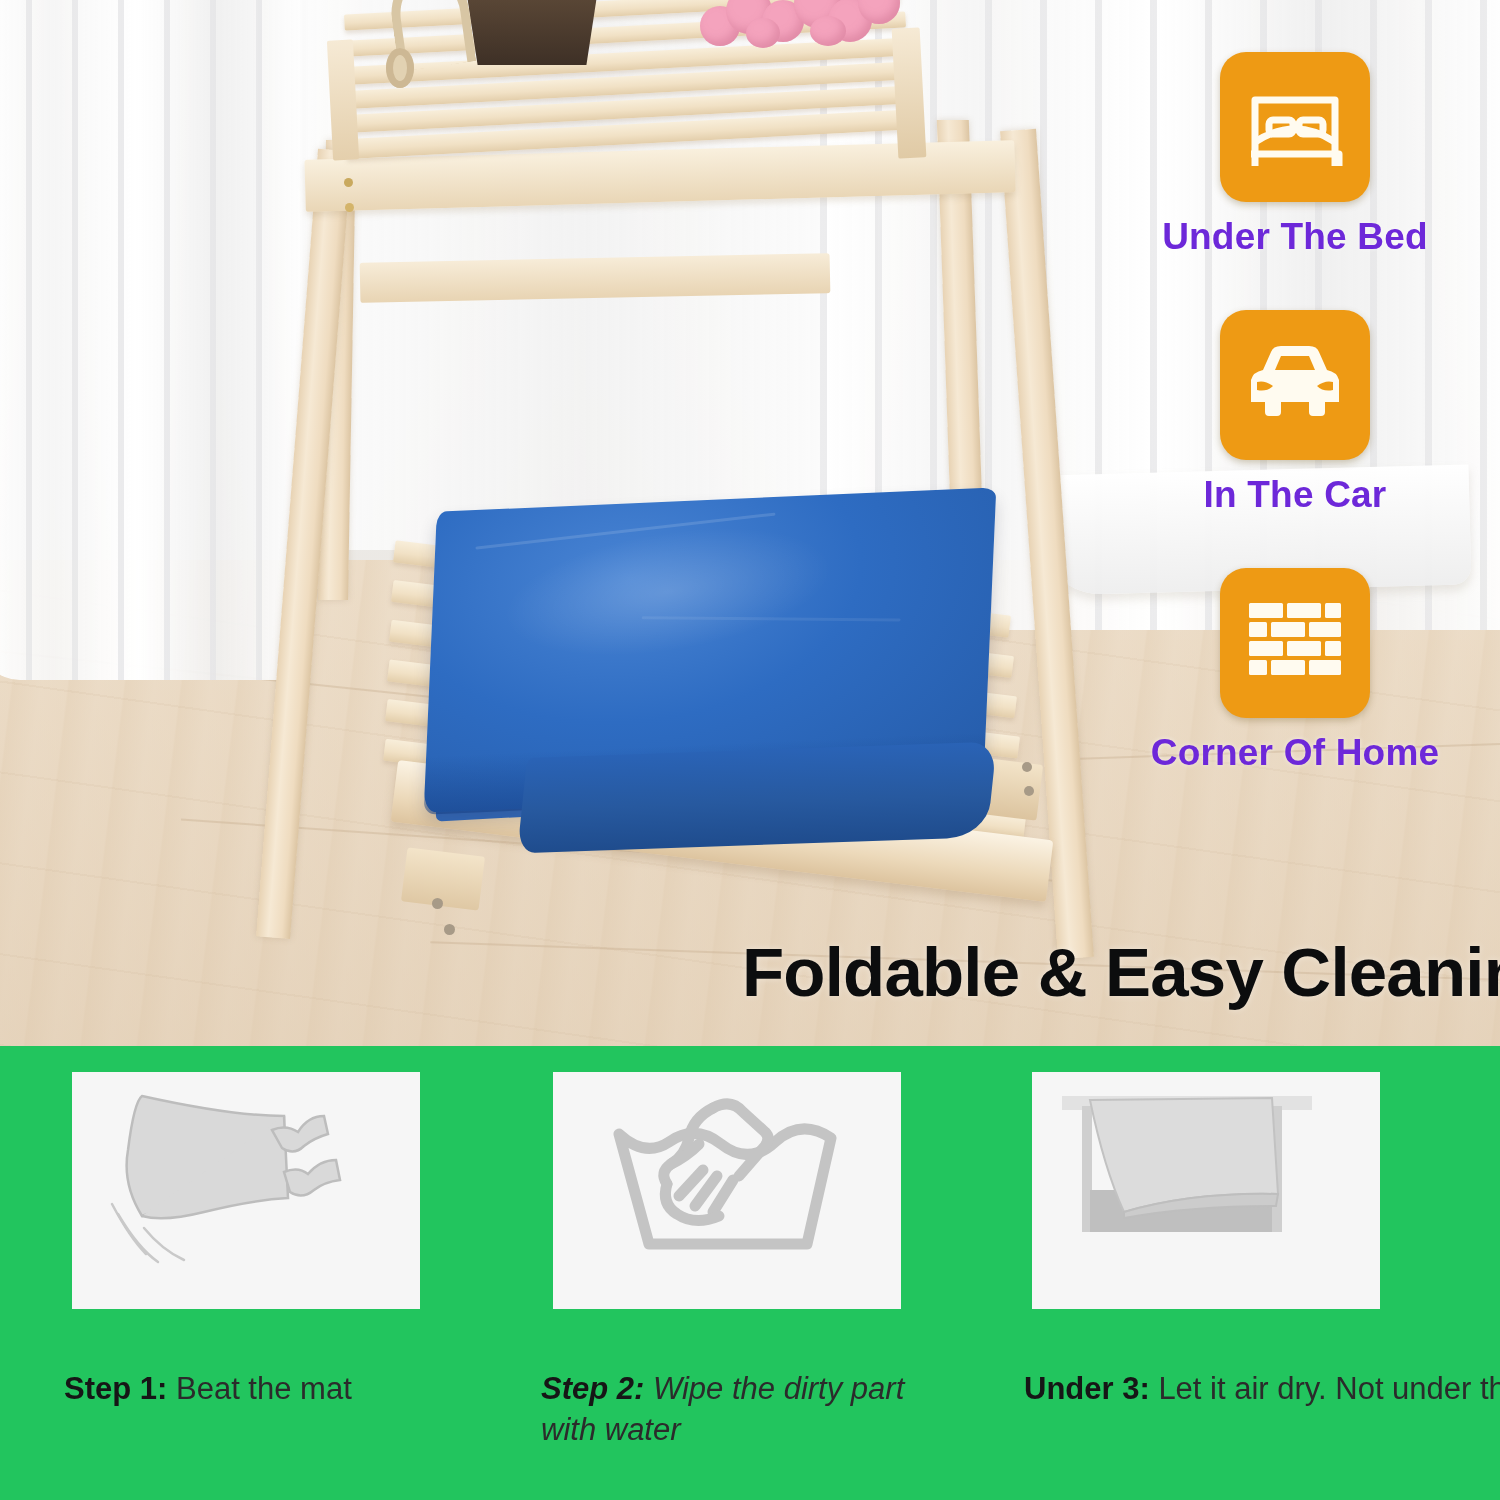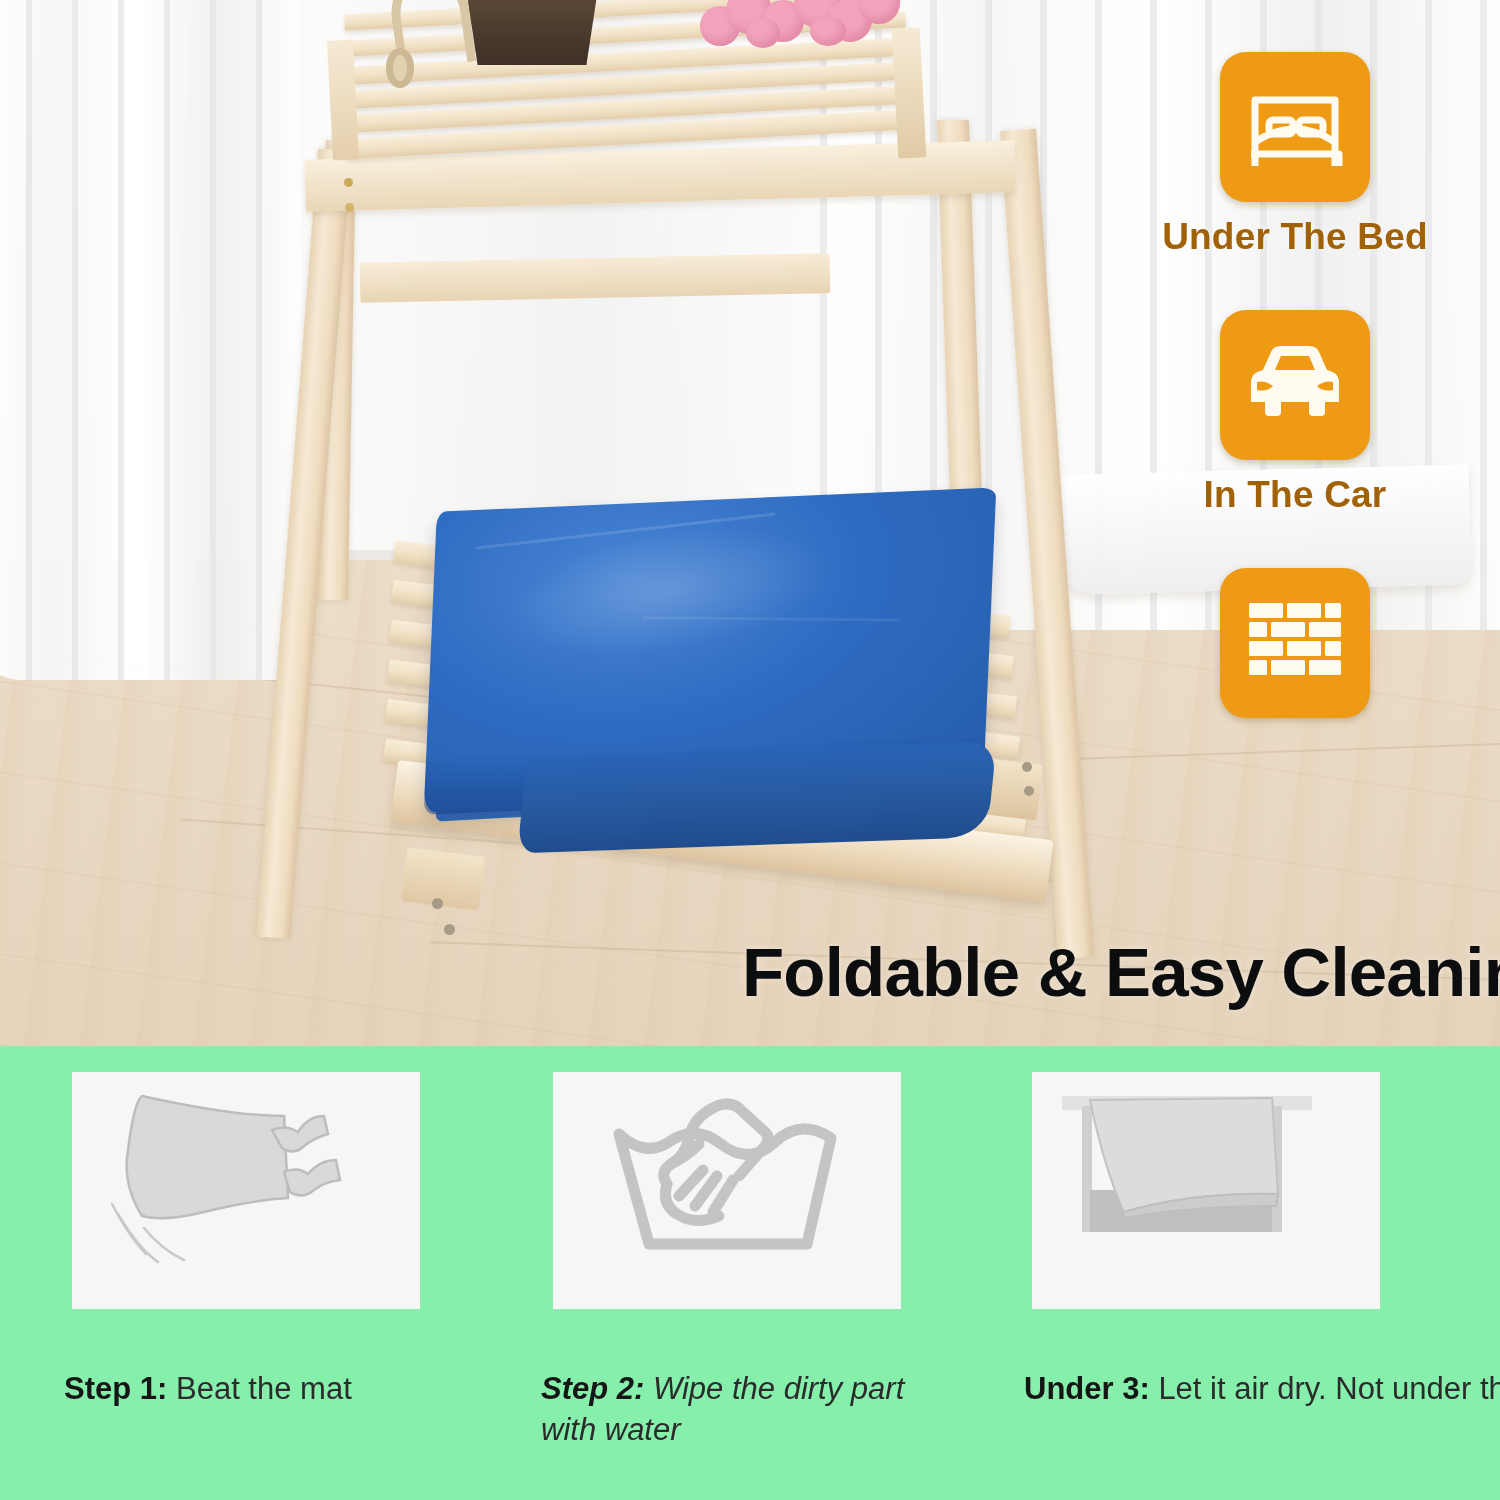--- a/index.html
+++ b/index.html
@@ -172,37 +172,37 @@
   }
   .feature { display:flex; flex-direction:column; align-items:center; }
   .feature + .feature { margin-top: 52px; }
   .badge {
     width:150px; height:150px; border-radius:26px;
     display:flex; align-items:center; justify-content:center;
     box-shadow: 0 3px 7px rgba(110,85,30,.3);
   }
   .feature-label{
     margin-top:14px;
-    font-size:37px; font-weight:bold; color:#a16207;
+    font-size:37px; font-weight:bold; color:#6d28d9;
     letter-spacing:.2px; white-space:nowrap;
     text-shadow: 0 0 5px rgba(255,255,255,.55);
   }
 
   
   .headline{
     position:absolute; left:742px; top:933px;
     font-size:69px; font-weight:bold; color:#0c0d0e;
     letter-spacing:-.8px; white-space:nowrap;
     text-shadow: 0 0 7px rgba(255,255,255,.4);
   }
 
   
   .steps{
     position:absolute; left:0; top:1046px; width:1500px; height:454px;
-    background:#86efac;
+    background:#22c55e;
   }
   .step{ position:absolute; top:26px; }
   .step-img{
     width:348px; height:237px; background:#f6f6f6;
     position:relative; overflow:hidden;
   }
   .step-text{
     margin-top:60px;
     font-size:31px; color:#2b2b2b; line-height:1.32;
     max-width: 400px;
@@ -344,20 +344,21 @@
             <rect x="64" y="25" width="32" height="15" rx="1.5"></rect>
             <rect x="4" y="44" width="34" height="15" rx="1.5"></rect>
             <rect x="42" y="44" width="34" height="15" rx="1.5"></rect>
             <rect x="80" y="44" width="16" height="15" rx="1.5"></rect>
             <rect x="4" y="63" width="18" height="15" rx="1.5"></rect>
             <rect x="26" y="63" width="34" height="15" rx="1.5"></rect>
             <rect x="64" y="63" width="32" height="15" rx="1.5"></rect>
           </g>
         </svg>
       </div>
+      <div class="feature-label">Corner Of Home</div>
     </div>
 
   </div>
 
   <div class="headline">Foldable &amp; Easy Cleaning</div>
 </div>
 
 <div class="steps">
 
   <div class="step step1">

